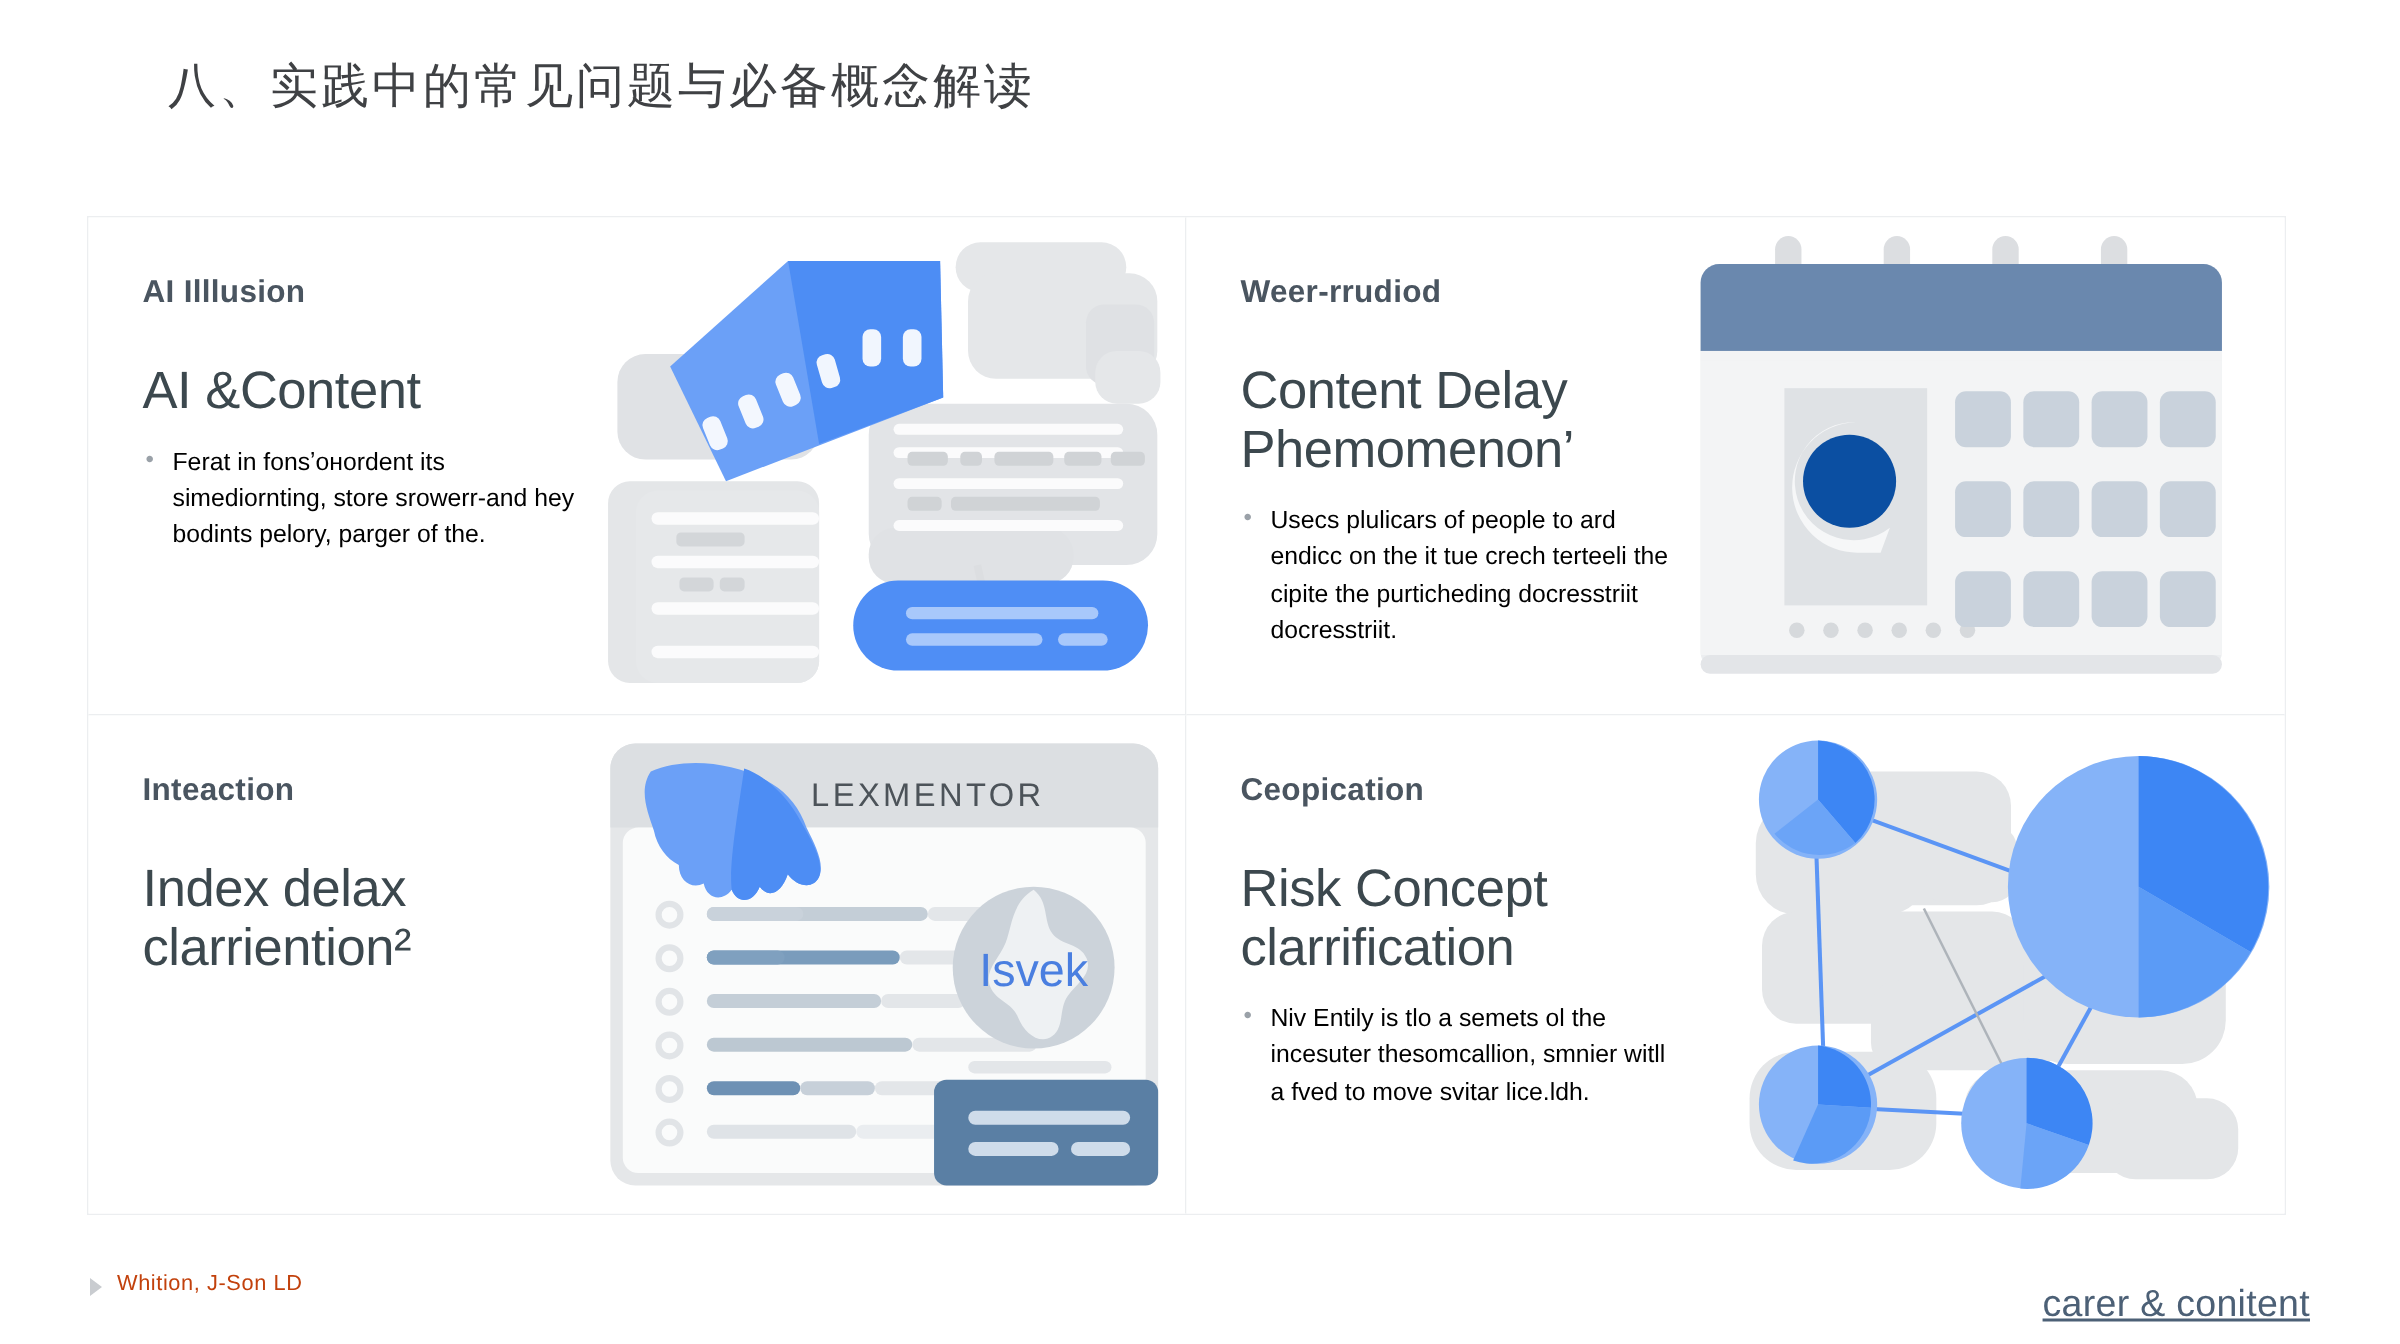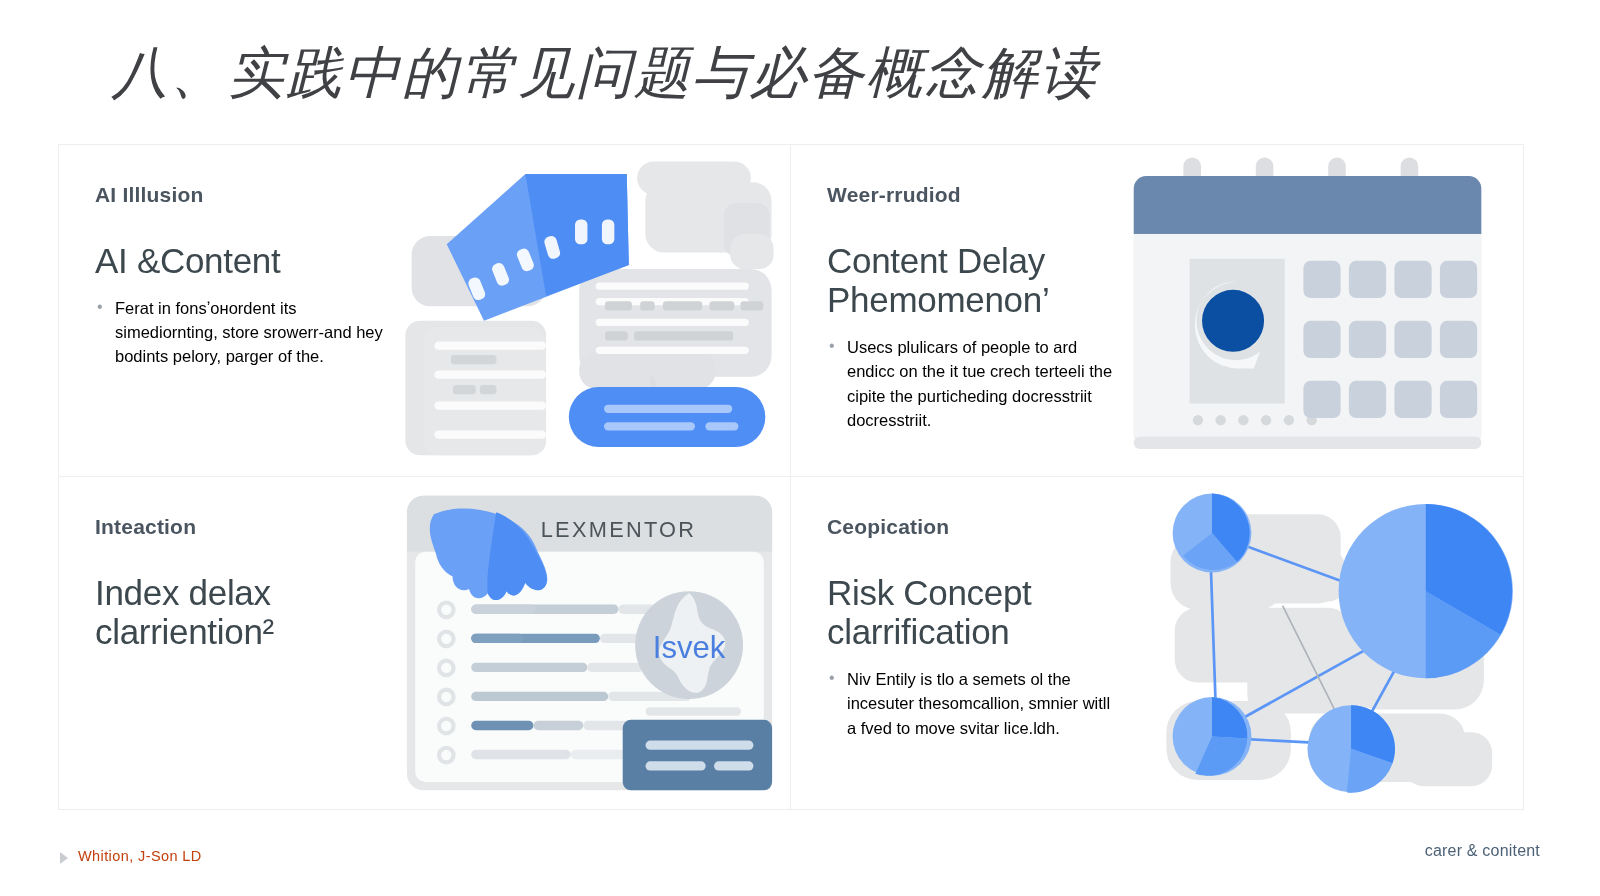--- a/index.html
+++ b/index.html
@@ -9,26 +9,25 @@
     background:#ffffff;
     font-family:"Liberation Sans","DejaVu Sans",sans-serif;
     overflow:hidden;
     position:relative;
   }
 
   
   .slide-title{
     position:absolute;
     left:112px; top:36px;
-    font-size:56px;
+    font-size:32px;
     font-weight:400;
     color:#3f4144;
     letter-spacing:2px;
     white-space:nowrap;
-    font-style:italic;
   }
 
   
   .card-grid{
     position:absolute;
     left:58px; top:144px;
     width:1466px; height:666px;
     display:grid;
     grid-template-columns:1fr 1fr;
     grid-template-rows:1fr 1fr;
@@ -104,24 +103,25 @@
   }
   .tri-icon{
     width:0;height:0;
     border-left:8px solid #c9ccd0;
     border-top:6px solid transparent;
     border-bottom:6px solid transparent;
     display:inline-block;
   }
   .footer-right{
     position:absolute;
-    right:60px; bottom:36px;
-    font-size:16px;
+    right:60px; bottom:12px;
+    font-size:25px;
     color:#4c6076;
     letter-spacing:.2px;
+    text-decoration:underline;
   }
 
   svg{display:block;}
 </style>
 </head>
 <body>
 
 <div class="slide-title">八、实践中的常见问题与必备概念解读</div>
 
 <div class="card-grid">

